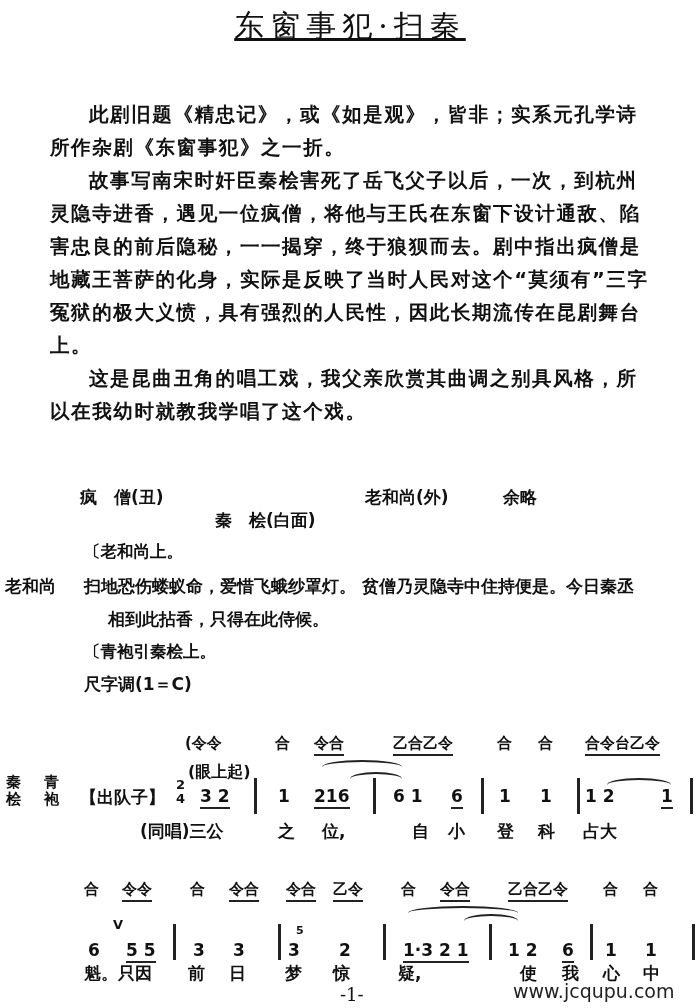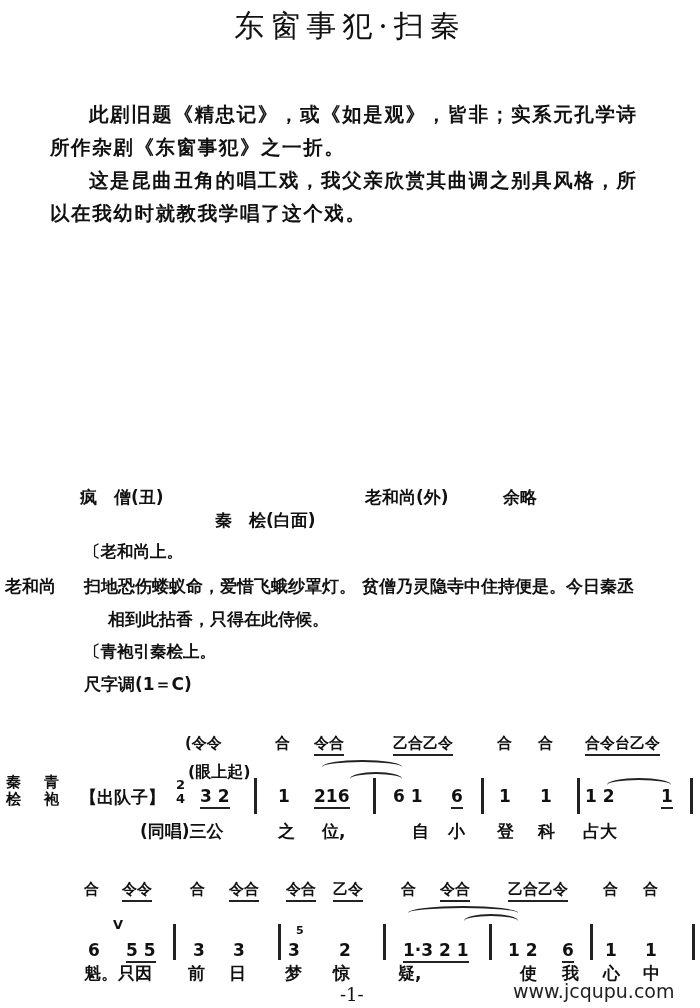--- a/index.html
+++ b/index.html
@@ -1,20 +1,20 @@
 <!DOCTYPE html>
 <html><head>
 <meta charset="utf-8">
 <style>
   html, body { margin:0; padding:0; background:#ffffff; }
   body { width:700px; height:1008px; position:relative; overflow:hidden;
          font-family:"DejaVu Sans", sans-serif; color:#111; }
   .abs { position:absolute; white-space:nowrap; }
   .title { left:0; width:700px; top:6px; text-align:center; font-family:"DejaVu Serif", serif;
-           font-size:30px; letter-spacing:6px; color:#111; }
+           font-size:30px; letter-spacing:6px; color:#111;text-decoration:underline; }
   .para { left:50px; width:600px; font-weight:bold; font-size:19.5px; line-height:33px; }
   .para p { margin:0; white-space:normal; letter-spacing:1.6px; }
   .roles { top:486px; font-weight:bold; font-size:17px; }
   .stage { font-weight:bold; font-size:16.5px; }
   .big { font-weight:bold; font-size:17px; }
   .gong { font-weight:bold; font-size:15px; }
   .note { font-weight:bold; font-size:17px; font-family:"DejaVu Sans", sans-serif; }
   .ul { border-bottom:2px solid #222; padding-bottom:1px; }
   .lyr { font-weight:bold; font-size:17px; }
   .bar { position:absolute; width:3px; background:#222; }
@@ -22,20 +22,21 @@
   .footer { font-family:"DejaVu Serif", serif; font-size:18px; }
   .wm { font-family:"DejaVu Sans", sans-serif; font-size:19px; color:#222; }
 </style>
 </head>
 <body>
 
 <div class="abs title">东窗事犯·扫秦</div>
 
 <div class="abs para" style="top:98px;">
   <p style="text-indent:2em;">此剧旧题《精忠记》，或《如是观》，皆非；实系元孔学诗所作杂剧《东窗事犯》之一折。</p>
+  <p style="text-indent:2em;">故事写南宋时奸臣秦桧害死了岳飞父子以后，一次，到杭州灵隐寺进香，遇见一位疯僧，将他与王氏在东窗下设计通敌、陷害忠良的前后隐秘，一一揭穿，终于狼狈而去。剧中指出疯僧是地藏王菩萨的化身，实际是反映了当时人民对这个“莫须有”三字冤狱的极大义愤，具有强烈的人民性，因此长期流传在昆剧舞台上。</p>
   <p style="text-indent:2em;">这是昆曲丑角的唱工戏，我父亲欣赏其曲调之别具风格，所以在我幼时就教我学唱了这个戏。</p>
 </div>
 
 <div class="abs roles" style="left:80px;">疯　僧(丑)</div>
 <div class="abs roles" style="left:215px;margin-top:23px;">秦　桧(白面)</div>
 <div class="abs roles" style="left:365px;">老和尚(外)</div>
 <div class="abs roles" style="left:503px;">余略</div>
 
 <div class="abs stage" style="left:84px; top:541px;">〔老和尚上。</div>
 <div class="abs big" style="left:5px; top:575px;">老和尚</div>

